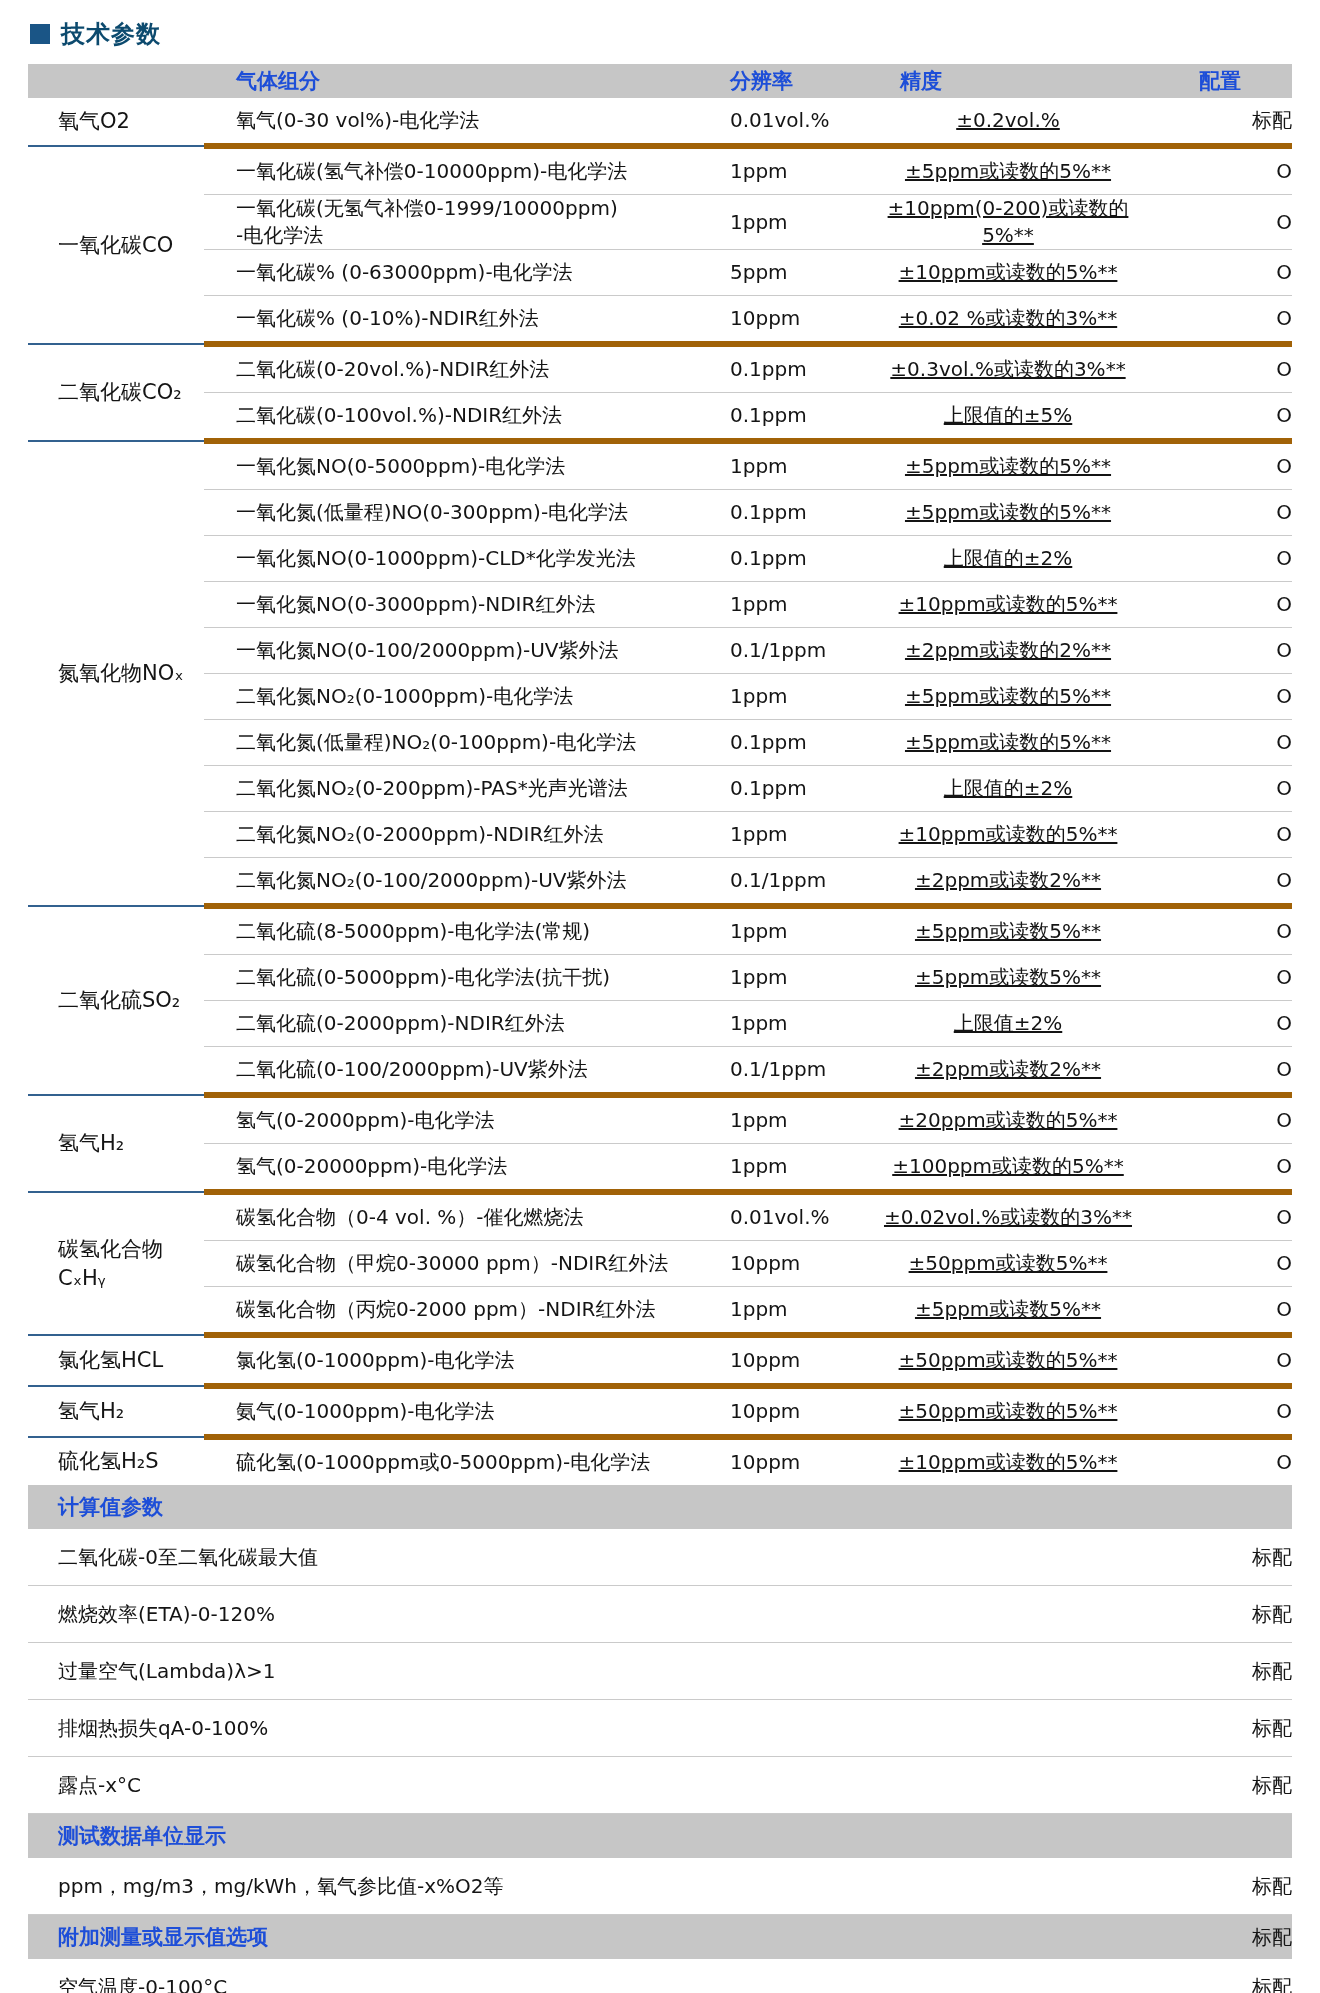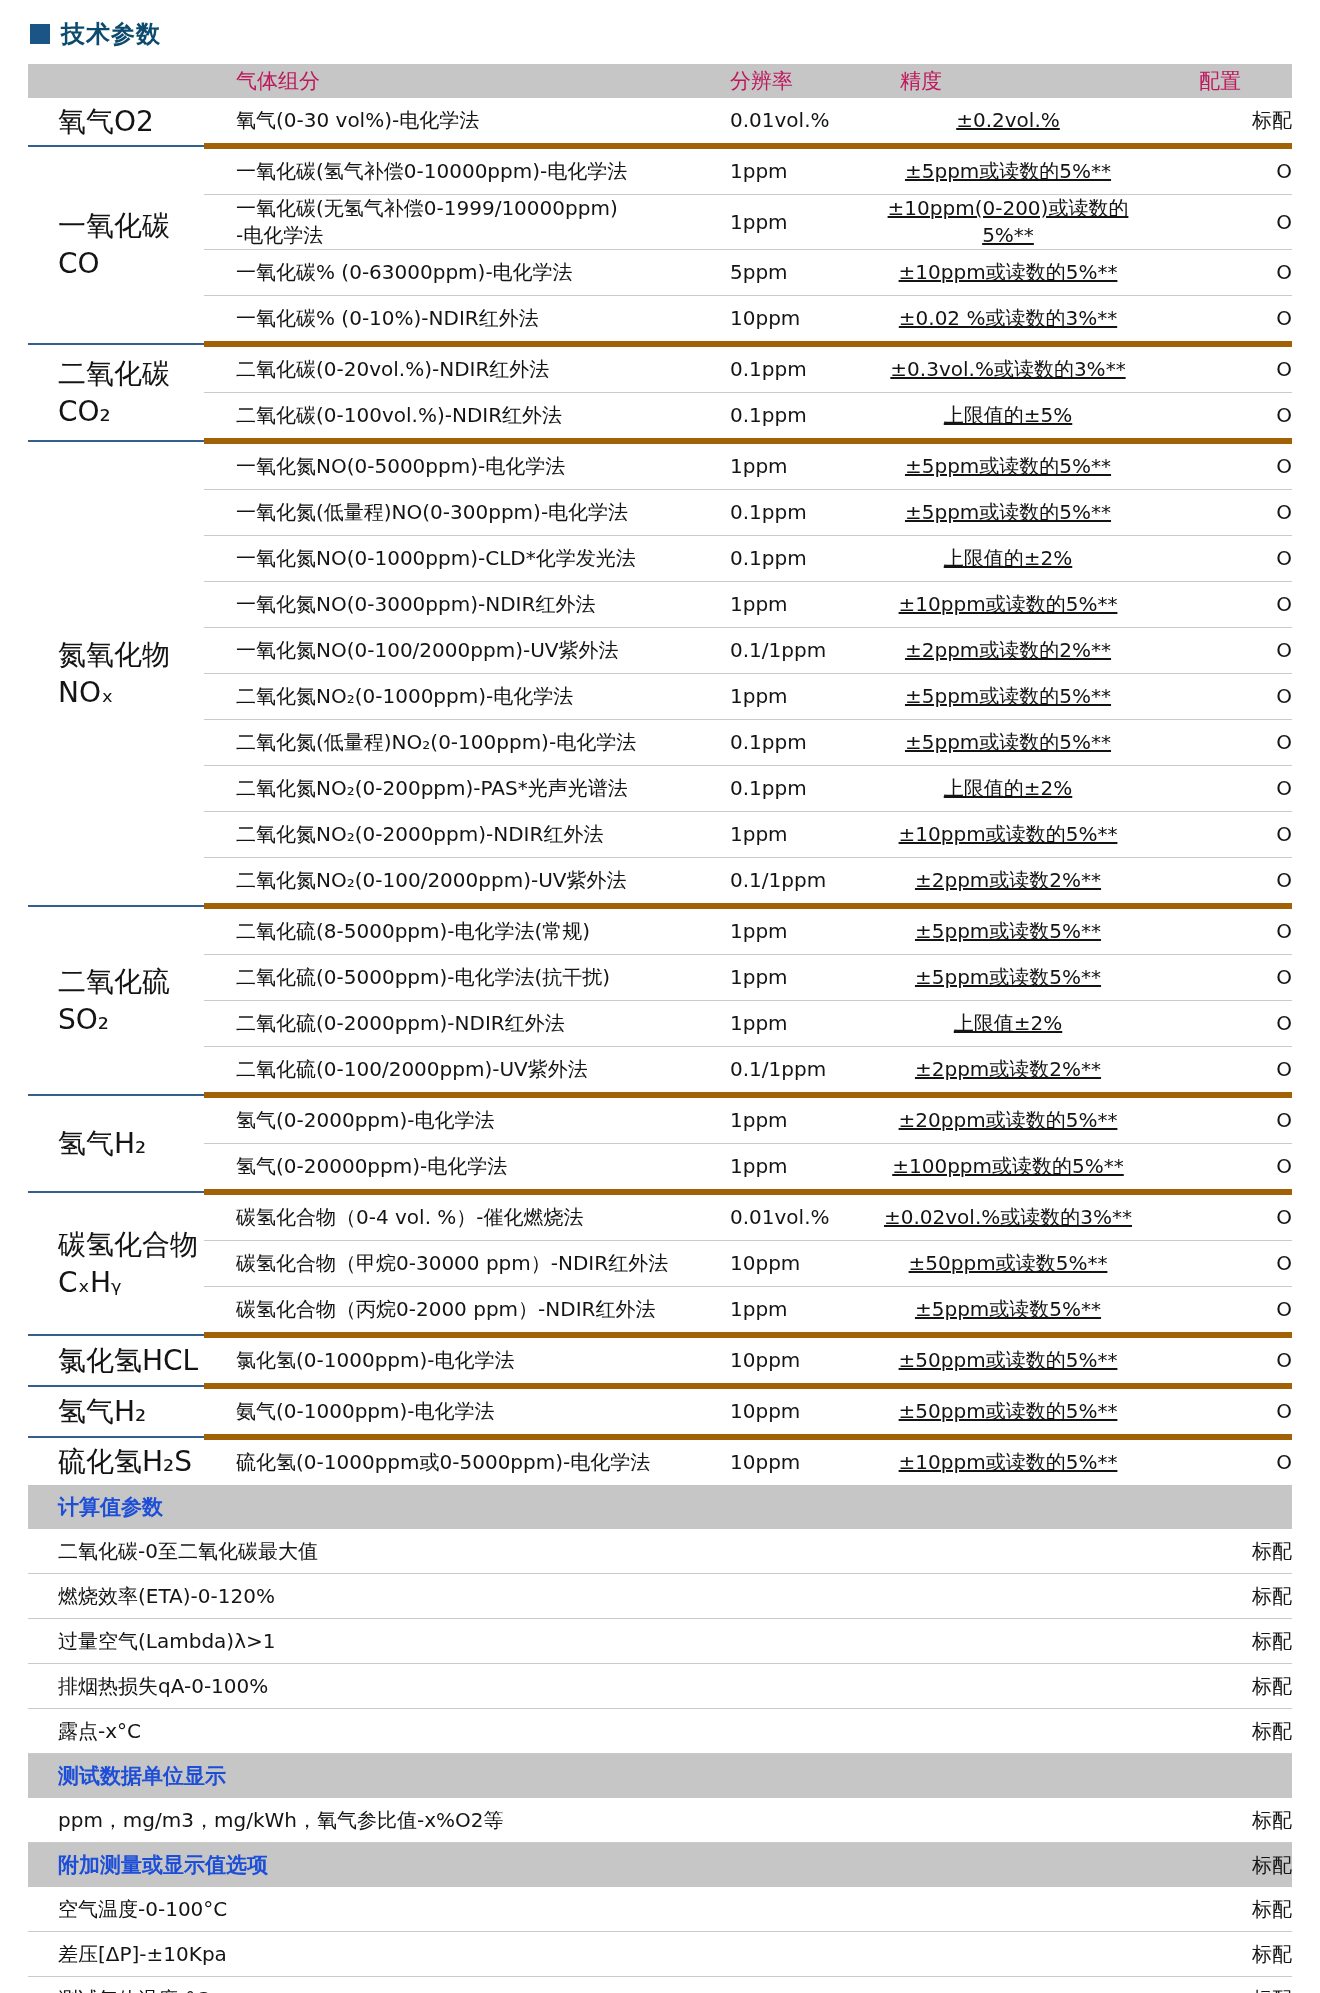--- a/index.html
+++ b/index.html
@@ -11,47 +11,47 @@
   .page{padding:14px 28px 0 28px;}
   .title-row{display:flex;align-items:center;gap:11px;margin:6px 0 16px 2px;height:28px;}
   .title-square{width:20px;height:20px;background:#1a5586;flex:0 0 auto;}
   .page-title{font-size:24px;font-weight:bold;color:#0c4a6e;letter-spacing:1px;}
 
   table.spec{border-collapse:collapse;width:1264px;table-layout:fixed;}
   col.c1{width:176px;} col.c2{width:514px;} col.c3{width:150px;}
   col.c4{width:280px;} col.c5{width:144px;}
 
   thead th{
-    background:#c6c6c6;color:#be185d;font-size:21px;font-weight:normal;
+    background:#c6c6c6;color:#1d4ed8;font-size:21px;font-weight:bold;
     height:34px;text-align:left;padding:0;
   }
   th.h-comp{padding-left:32px;}
   th.h-res{padding-left:12px;}
   th.h-acc{padding-left:32px;}
   th.h-cfg{text-align:center;}
 
   td{font-size:20px;line-height:1.35;padding:0;height:45px;vertical-align:middle;}
   td.group-cell{
-    padding-left:30px;font-size:28px;
+    padding-left:30px;font-size:21px;
     border-bottom:2px solid #33618f;background:#fff;
   }
   td.group-cell.no-blue{border-bottom:none;}
   td.comp{padding-left:32px;white-space:pre-line;}
   td.res{padding-left:12px;}
   td.acc{text-align:center;text-decoration:underline;}
   td.cfg{text-align:right;font-size:20px;}
   tr.sub td:not(.group-cell){border-bottom:1px solid #cacaca;}
   tr.group-end td:not(.group-cell){border-bottom:6px solid #a16207;}
   tr.group-end.no-blue td:not(.group-cell){border-bottom:none;}
 
   tr.section-header td{
     background:#c6c6c6;height:44px;border-bottom:none;
   }
   td.sec-title{color:#1d4ed8;font-weight:bold;font-size:21px;padding-left:30px;}
-  tr.sec-row td{border-bottom:1px solid #cacaca;height:44px;margin-top:16px;}
+  tr.sec-row td{border-bottom:1px solid #cacaca;height:56px;margin-top:16px;}
   td.sec-label{padding-left:30px;}
 </style>
 </head>
 <body>
 
 <div class="page">
   <div class="title-row">
     <span class="title-square"></span>
     <span class="page-title">技术参数</span>
   </div>

